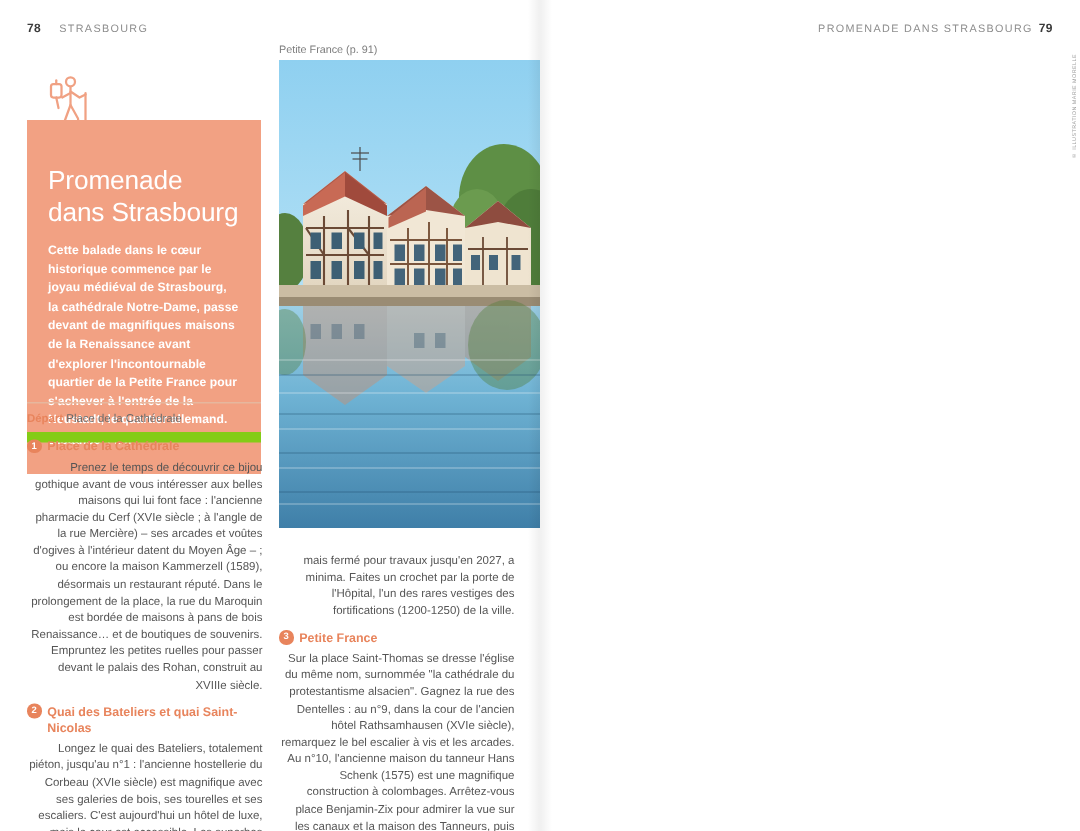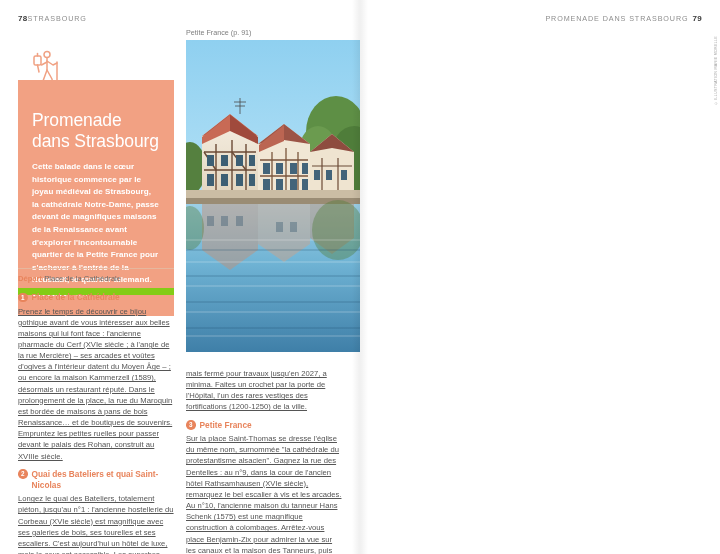--- a/index.html
+++ b/index.html
@@ -20,21 +20,21 @@
     font-size: 7.2px; letter-spacing: 0.9px;
     color: #8d8d8d; text-transform: uppercase;
     font-weight: 400; white-space: nowrap;
   }
   .runhead-left { left: 18px; }
   .runhead-right { right: 18px; }
   .folio {
     font-weight: bold; color: #3a3a3a; font-size: 8px;
     letter-spacing: 0.3px;
   }
-  .runhead-left .folio { margin-right: 0; }
+  .runhead-left .folio { margin-right: 12px; }
   .runhead-right .folio { margin-left: 4px; }
 
   .gutter-shadow {
     position: absolute; left: 352px; top: 0; width: 16px; height: 554px;
     background: linear-gradient(to right, rgba(0,0,0,0) 0%, rgba(0,0,0,0.055) 45%, rgba(0,0,0,0.055) 55%, rgba(0,0,0,0) 100%);
     pointer-events: none; z-index: 40;
   }
 
   
   .hiker { position: absolute; left: 26px; top: 48px; width: 46px; height: 42px; }
@@ -78,21 +78,21 @@
   }
   .poi-head:first-child { margin-top: 0; }
   .num {
     display: inline-flex; align-items: center; justify-content: center;
     min-width: 9.5px; width: 9.5px; height: 9.5px; border-radius: 50%;
     background: #e8845c; color: #fff; font-size: 6.3px; font-weight: bold;
     flex: none; margin-top: 0.5px;
   }
   .body-text {
     font-size: 7.65px; line-height: 11.15px; color: #555555;
-    text-align: left; letter-spacing: 0.01px; text-decoration: underline;
+    text-align: right; letter-spacing: 0.01px;
   }
 
   
   .photo-wrap { position: absolute; left: 186px; top: 40px; width: 174px; height: 312px; }
   .photo-caption {
     position: absolute; left: 186px; top: 28px;
     font-size: 7.2px; color: #7d7d7d;
   }
   .photo { width: 100%; height: 100%; position: relative; overflow: hidden; }
 

